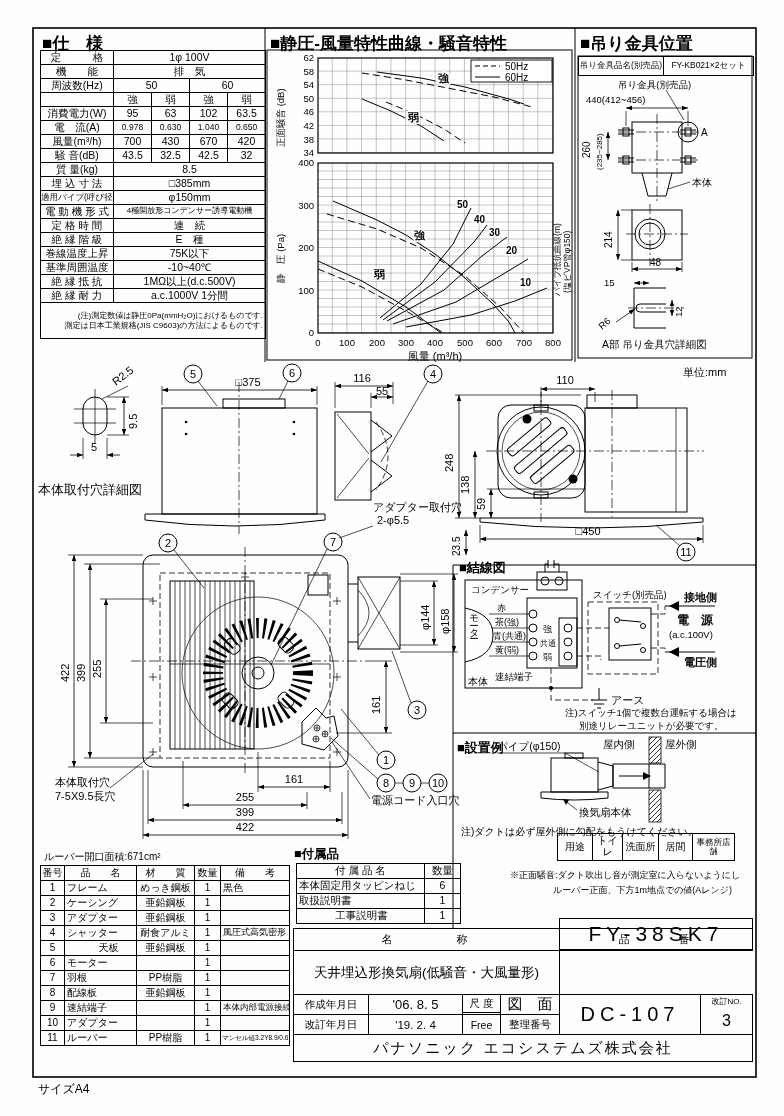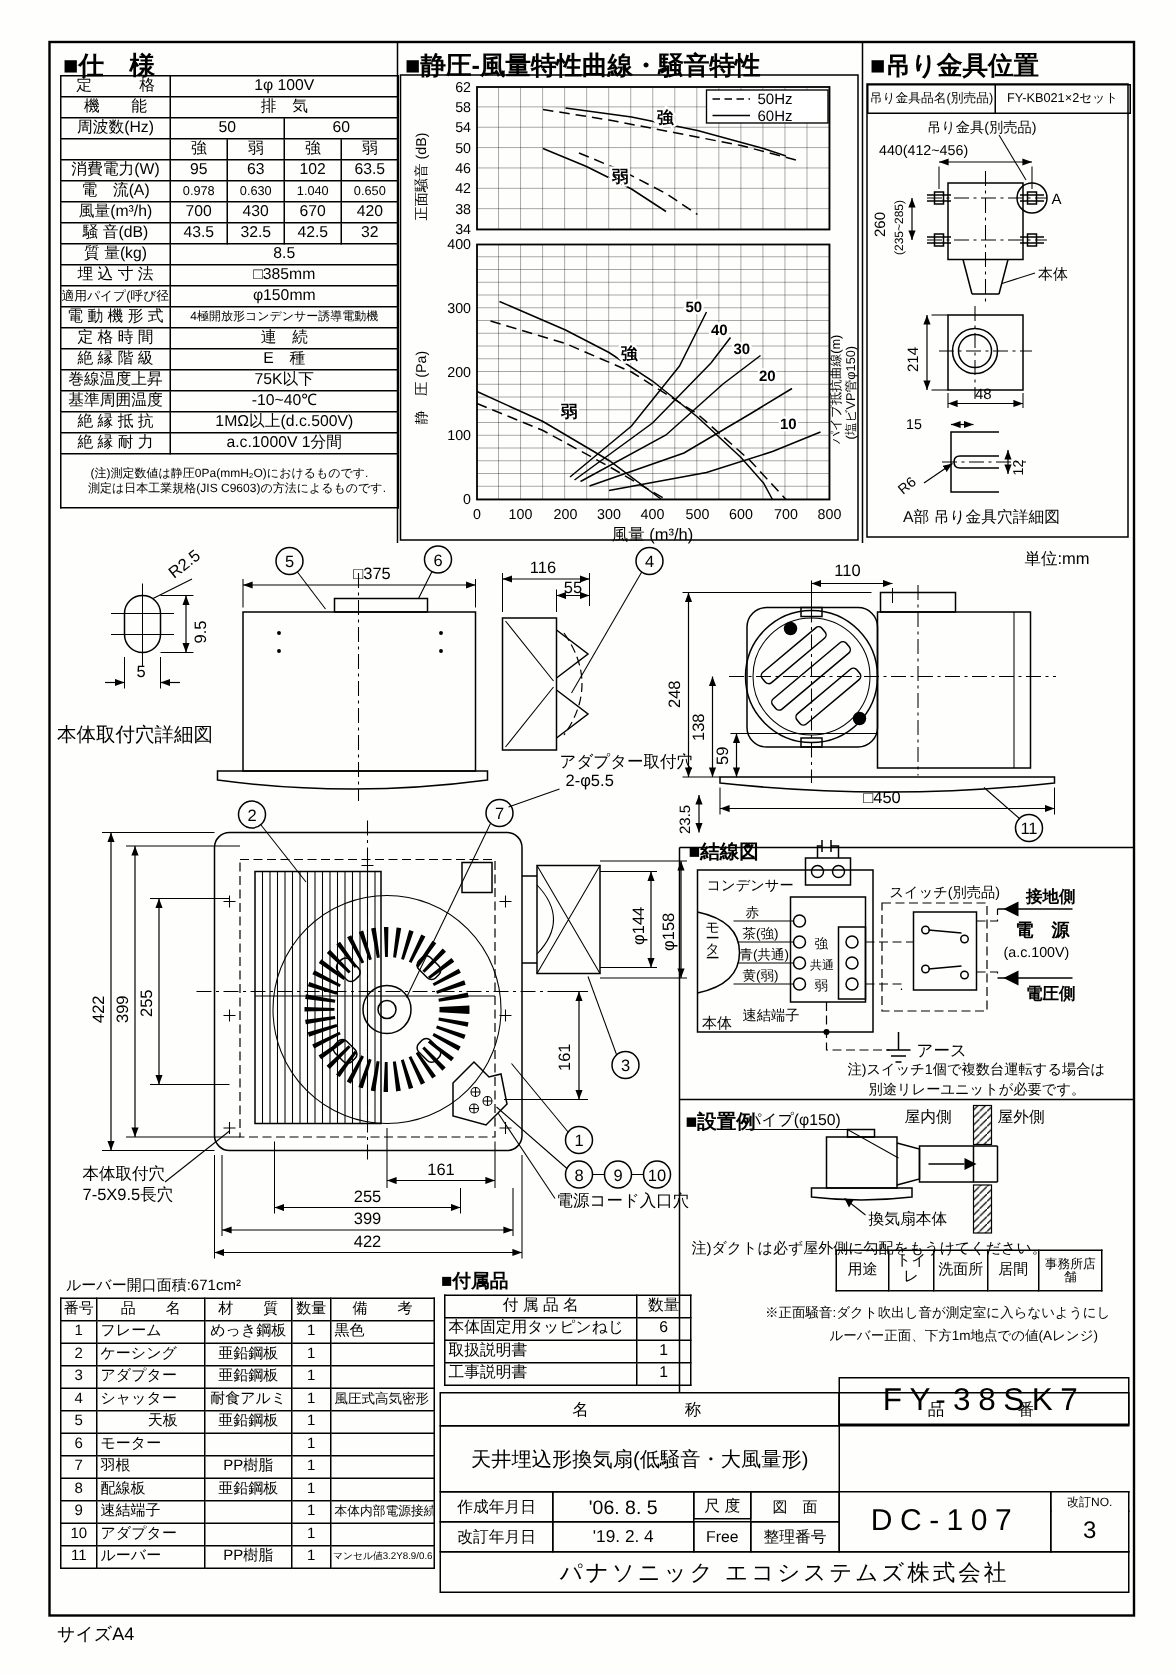--- a/index.html
+++ b/index.html
@@ -139,21 +139,21 @@
         </tr>
   <tr>
           <td>絶 縁 抵 抗</td>
           <td colspan="4">1MΩ以上(d.c.500V)</td>
         </tr>
   <tr>
           <td>絶 縁 耐 力</td>
           <td colspan="4">a.c.1000V 1分間</td>
         </tr>
   <tr>
-          <td colspan="5" style="height:36px;text-align:center;white-space:normal">
+          <td colspan="5" style="height:36px;text-align:right;white-space:normal">
     <div class="s8" style="padding:1px 2px">(注)測定数値は静圧0Pa(mmH₂O)におけるものです.</div>
     <div class="s8" style="padding:0 2px 0 12px">測定は日本工業規格(JIS C9603)の方法によるものです.</div>
   </td>
         </tr>
 </tbody>
     </table>
 
 <div class="abs sec" style="left:270px;top:32px">■静圧-風量特性曲線・騒音特性</div>
 <svg class="abs" style="left:268px;top:48px" width="305" height="318" viewBox="0 0 305 318">
   <defs>
@@ -763,35 +763,35 @@
         </tr>
   <tr>
           <td style="text-align:left;padding-left:2px">本体固定用タッピンねじ</td>
           <td>6</td>
         </tr>
   <tr>
           <td style="text-align:left;padding-left:2px">取扱説明書</td>
           <td>1</td>
         </tr>
   <tr>
-          <td style="text-align:left;padding-left:2px">工事説明書</td>
+          <td style="text-align:center;padding-left:2px">工事説明書</td>
           <td>1</td>
         </tr>
 </tbody>
     </table>
 
 <div>
   <div class="tb" style="left:293px;top:928px;width:267px;height:23px;letter-spacing:4px">名　　　　称</div>
   <div class="tb" style="left:559px;top:928px;width:194px;height:23px;letter-spacing:4px">品　　　番</div>
   <div class="tb" style="left:293px;top:950px;width:267px;height:45px;font-size:13.5px">天井埋込形換気扇(低騒音・大風量形)</div>
   <div class="tb" style="left:559px;top:918px;width:194px;height:32px;font-size:21px;letter-spacing:5px">FY-38SK7</div>
   <div class="tb" style="left:293px;top:994px;width:76px;height:21px;font-size:10.5px">作成年月日</div>
   <div class="tb" style="left:368px;top:994px;width:95px;height:21px;font-size:13px">'06.  8.  5</div>
   <div class="tb" style="left:462px;top:994px;width:39px;height:19px;font-size:10.5px">尺 度</div>
-  <div class="tb" style="left:500px;top:994px;width:60px;height:21px;font-size:10px">図　面</div>
+  <div class="tb" style="left:500px;top:994px;width:60px;height:21px;font-size:15px">図　面</div>
   <div class="tb" style="left:293px;top:1014px;width:76px;height:21px;font-size:10.5px">改訂年月日</div>
   <div class="tb" style="left:368px;top:1014px;width:95px;height:21px;font-size:11.5px">'19.  2.  4</div>
   <div class="tb" style="left:462px;top:1014px;width:39px;height:21px;font-size:10.5px">Free</div>
   <div class="tb" style="left:500px;top:1014px;width:60px;height:21px;font-size:10.5px">整理番号</div>
   <div class="tb" style="left:559px;top:994px;width:142px;height:41px;font-size:20px;letter-spacing:5px">DC-107</div>
   <div class="tb" style="left:700px;top:994px;width:53px;height:14px;font-size:8px;border-bottom:none">改訂NO.</div>
   <div class="tb" style="left:700px;top:1007px;width:53px;height:28px;font-size:16px;border-top:none">3</div>
   <div class="tb" style="left:293px;top:1034px;width:460px;height:28px;font-size:15px;letter-spacing:2px">パナソニック エコシステムズ株式会社</div>
 </div>
 

